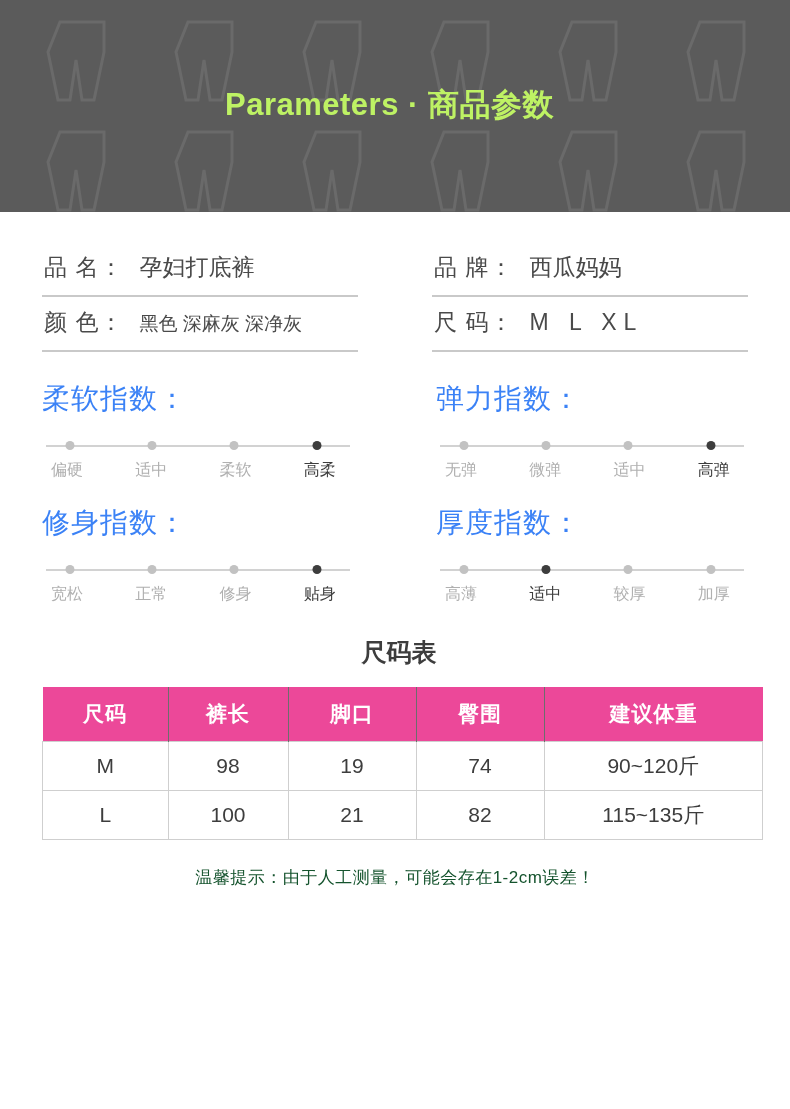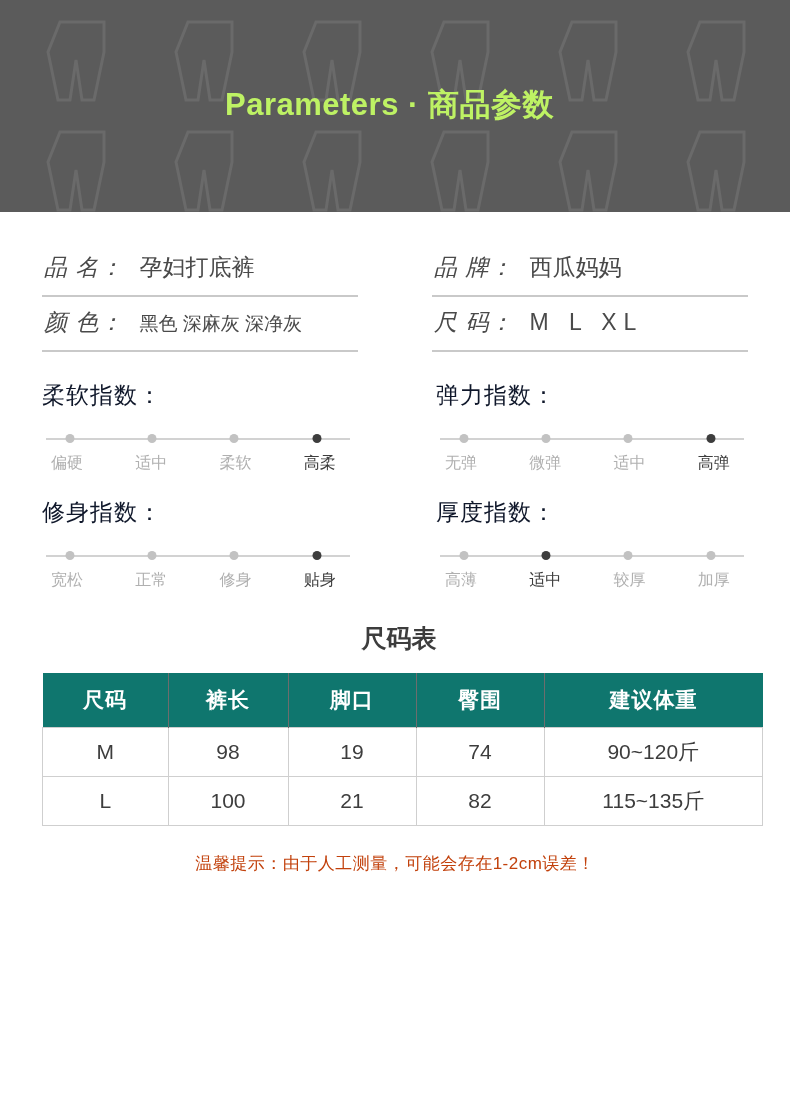--- a/index.html
+++ b/index.html
@@ -53,21 +53,20 @@
     border-bottom: 2px solid #c9c9c9;
     padding: 10px 2px 12px 2px;
     display: flex;
     align-items: baseline;
     white-space: nowrap;
   }
   .spec-label {
     font-size: 23px;
     color: #4a4a4a;
     letter-spacing: 1px;
-    font-style: italic;
   }
   .spec-value {
     font-size: 23px;
     color: #4a4a4a;
     margin-left: 16px;
   }
   .spec-value.small {
     font-size: 19px;
   }
   .spec-value.spaced {
@@ -80,22 +79,22 @@
   }
   .index-row {
     display: flex;
     justify-content: space-between;
   }
   .index-block {
     width: 312px;
     margin-bottom: 18px;
   }
   .index-title {
-    font-size: 23px;
-    color: #0f172a;
+    font-size: 28px;
+    color: #3b82f6;
     letter-spacing: 1px;
     margin-bottom: 22px;
   }
   .slider {
     position: relative;
     height: 12px;
     margin: 0 4px;
   }
   .slider-line {
     position: absolute;
@@ -143,21 +142,21 @@
   }
   .size-table-wrap {
     padding: 0 42px;
   }
   table.size-table {
     width: 706px;
     border-collapse: collapse;
     table-layout: fixed;
   }
   table.size-table thead th {
-    background: #0f766e;
+    background: #ec4899;
     color: #ffffff;
     font-size: 21px;
     font-weight: bold;
     height: 52px;
     border-right: 1px solid #6d6d6d;
     letter-spacing: 1px;
   }
   table.size-table thead th:last-child {
     border-right: none;
   }
@@ -173,21 +172,21 @@
   }
   .col-1 { width: 123px; }
   .col-2 { width: 117px; }
   .col-3 { width: 125px; }
   .col-4 { width: 125px; }
   .col-5 { width: 216px; }
 
   .tip {
     text-align: center;
     font-size: 17px;
-    color: #c2410c;
+    color: #14532d;
     margin-top: 26px;
     letter-spacing: 0.5px;
   }
 </style>
 </head>
 <body>
 
 <div class="banner">
   <svg class="banner-pattern" width="790" height="212" viewBox="0 0 790 212">
     <g stroke="#6a6a6a" stroke-width="3" fill="none">

